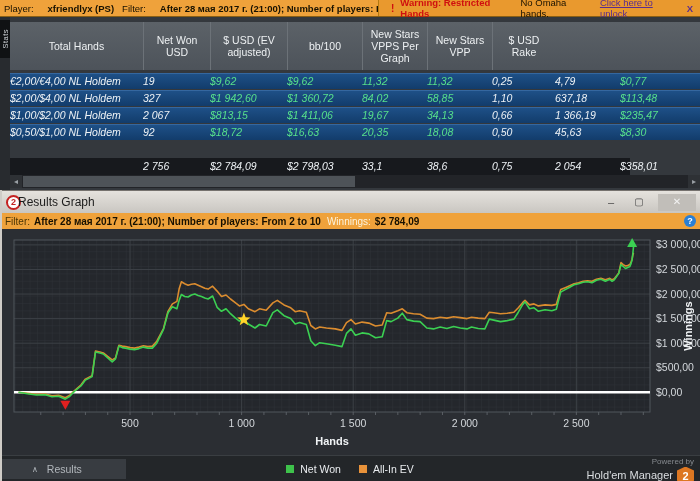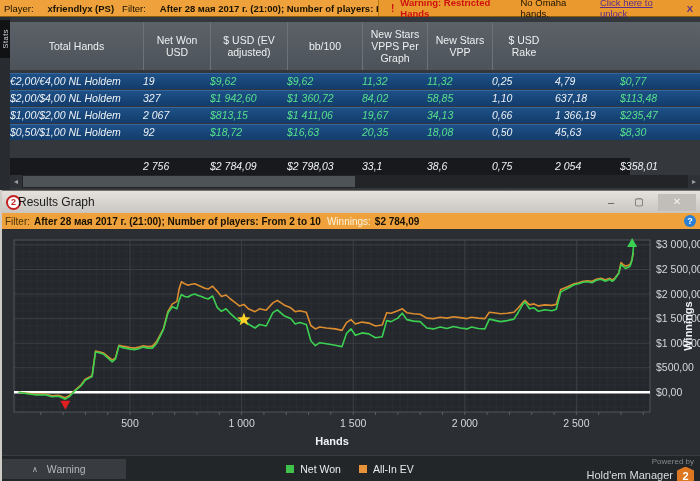--- a/index.html
+++ b/index.html
@@ -292,21 +292,21 @@
     <div class="gbottom">
       <div class="legend">
         <span class="sw" id="swGreen" style="background: rgb(62, 194, 75);"></span>
         <span>Net Won</span>
         <span class="gap"></span>
         <span class="sw" id="swOrange" style="background: rgb(232, 146, 58);"></span>
         <span>All-In EV</span>
       </div>
       <div class="options-btn">
         <span class="chev">∧</span>
-        <span>Warning</span>
+        <span>Results</span>
       </div>
       <div class="powered">
         <div class="pow-top">Powered by</div>
         <div class="pow-row">
           <span>Hold'em Manager</span>
           <span class="hm-shield">2</span>
         </div>
       </div>
     </div>
   </div>

